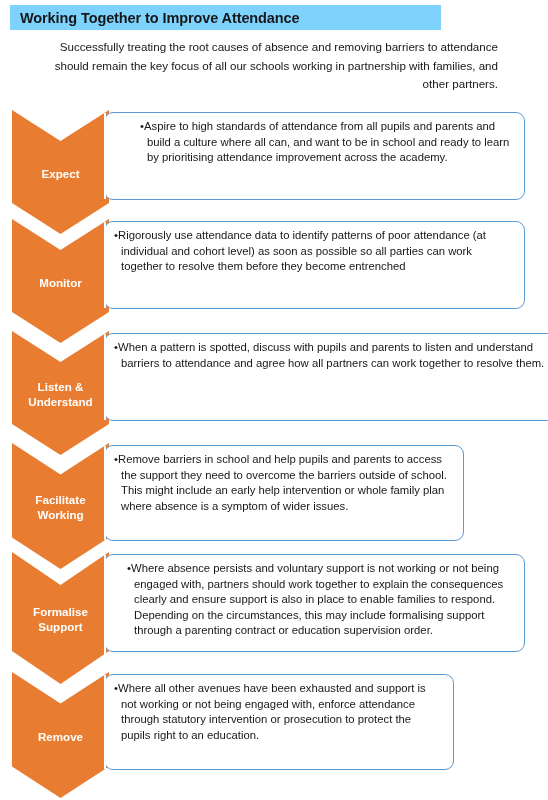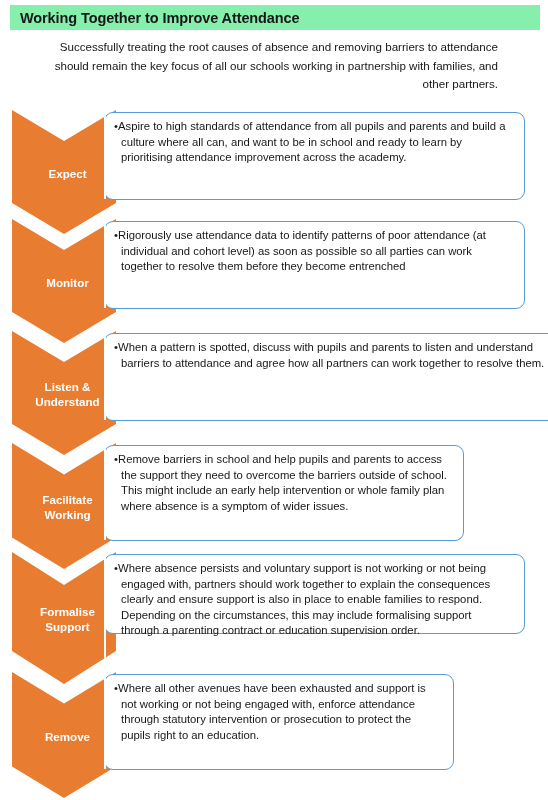--- a/index.html
+++ b/index.html
@@ -13,23 +13,23 @@
     position: relative;
     font-family: "Liberation Sans", sans-serif;
     overflow: hidden;
   }
 
   
   #header-banner {
     position: absolute;
     left: 10px;
     top: 5px;
-    width: 530px;
+    width: 431px;
     height: 25px;
-    background: #86efac;
+    background: #7dd3fc;
     display: flex;
     align-items: center;
   }
   #page-title {
     font-size: 14.5px;
     font-weight: bold;
     color: #17171a;
     padding-left: 10px;
     letter-spacing: -0.1px;
     white-space: nowrap;
@@ -67,21 +67,20 @@
     left: 12px;
     top: 0;
     width: 97px;
     height: 124px;
     background: #e87d31;
     -webkit-clip-path: polygon(0% 0%, 50% 25%, 100% 0%, 100% 75%, 50% 100%, 0% 75%);
     clip-path: polygon(0% 0%, 50% 25%, 100% 0%, 100% 75%, 50% 100%, 0% 75%);
     display: flex;
     align-items: center;
     justify-content: center;
-    padding-left: 7px;
   }
   .chevron-label {
     color: #ffffff;
     font-size: 11.6px;
     font-weight: bold;
     text-align: center;
     line-height: 15px;
     white-space: pre-line;
     margin-top: 2px;
   }
@@ -125,21 +124,21 @@
   <div id="page-title">Working Together to Improve Attendance</div>
 </div>
 
 <div id="intro-paragraph">Successfully treating the root causes of absence and removing barriers to attendance should remain the key focus of all our schools working in partnership with families, and other partners.</div>
 
 <div id="flow-list">
     <div class="flow-row" style="top: 110px;">
       <div class="chevron" style="height: 124px;">
         <div class="chevron-label">Expect</div>
       </div>
-      <div class="text-box" style="top: 2px; height: 88px; width: 421px;">
+      <div class="text-box" style="top: 2px; height: 88px; width: 421px; padding-left: 26px;">
         <div class="text-box-inner">
           <div class="bullet-line"><span class="bullet-dot">•</span><span>Aspire to high standards of attendance from all pupils and parents and build a culture where all can, and want to be in school and ready to learn by prioritising attendance improvement across the academy.</span></div>
         </div>
       </div>
       <div class="box-left-cover" style="top: 3px; height: 86px;"></div>
     </div>
     <div class="flow-row" style="top: 219px;">
       <div class="chevron" style="height: 124px;">
         <div class="chevron-label">Monitor</div>
       </div>
@@ -172,21 +171,21 @@
           <div class="bullet-line"><span class="bullet-dot">•</span><span>Remove barriers in school and help pupils and parents to access the support they need to overcome the barriers outside of school. This might include an early help intervention or whole family plan where absence is a symptom of wider issues.</span></div>
         </div>
       </div>
       <div class="box-left-cover" style="top: 3px; height: 94px;"></div>
     </div>
     <div class="flow-row" style="top: 552px;">
       <div class="chevron" style="height: 132px;">
         <div class="chevron-label">Formalise
 Support</div>
       </div>
-      <div class="text-box" style="top: 2px; height: 80px; width: 421px;">
+      <div class="text-box" style="top: 2px; height: 98px; width: 421px; padding-left: 13px;">
         <div class="text-box-inner">
           <div class="bullet-line"><span class="bullet-dot">•</span><span>Where absence persists and voluntary support is not working or not being engaged with, partners should work together to explain the consequences clearly and ensure support is also in place to enable families to respond. Depending on the circumstances, this may include formalising support through a parenting contract or education supervision order.</span></div>
         </div>
       </div>
       <div class="box-left-cover" style="top: 3px; height: 110px;"></div>
     </div>
     <div class="flow-row" style="top: 672px;">
       <div class="chevron" style="height: 126px;">
         <div class="chevron-label">Remove</div>
       </div>

